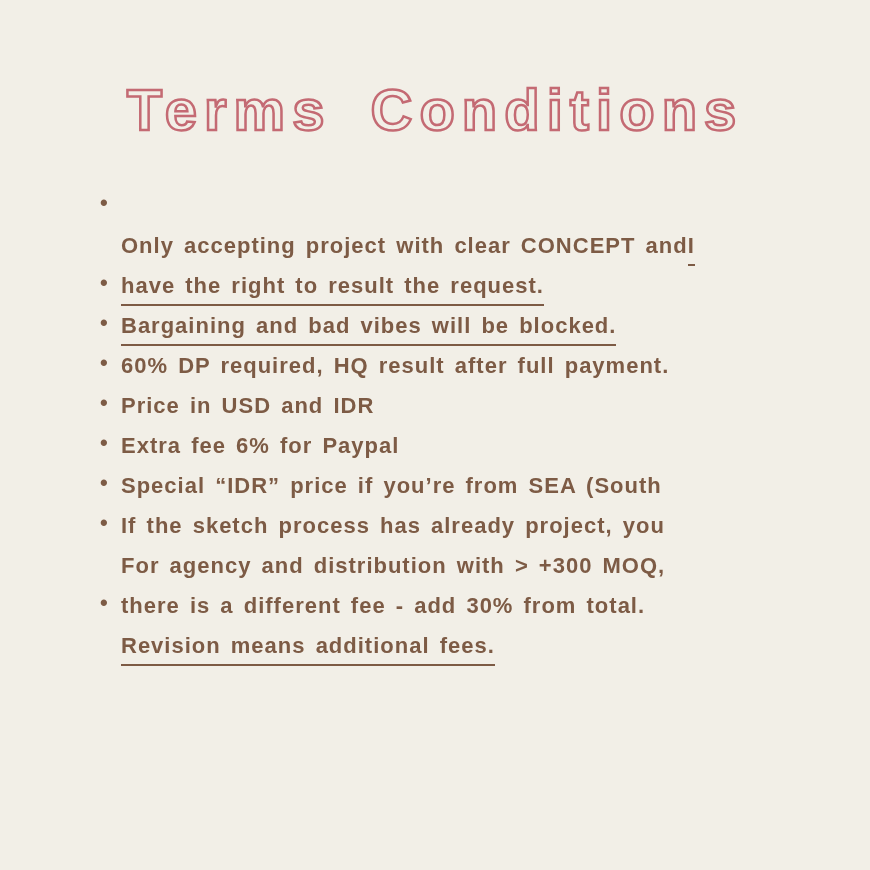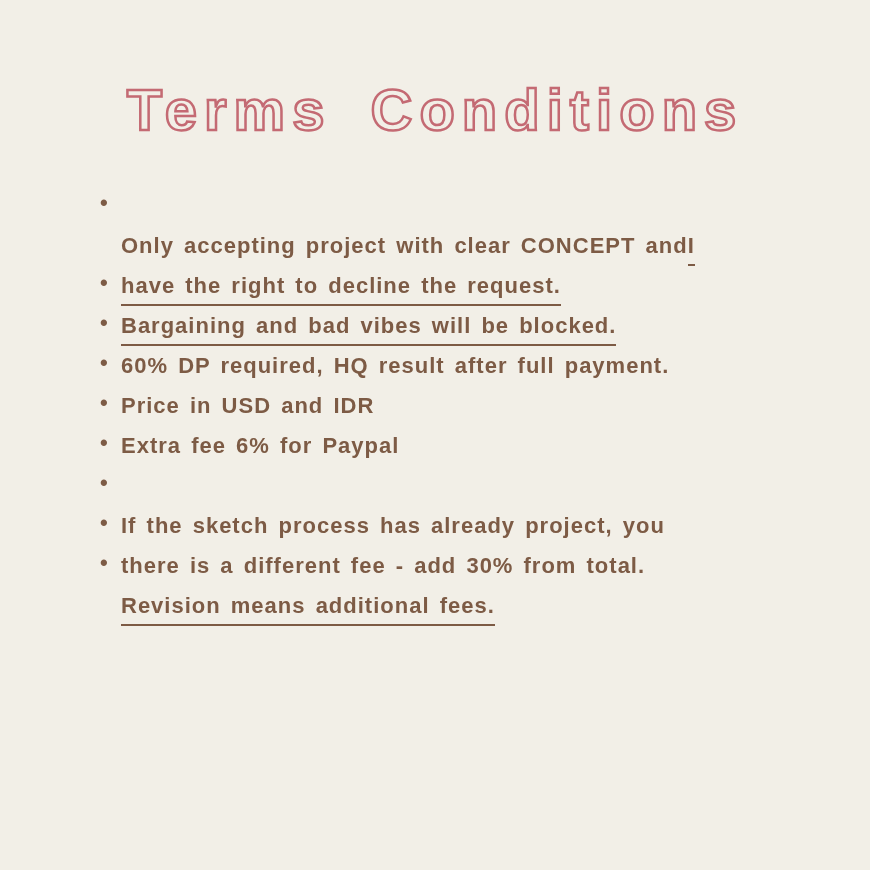--- a/index.html
+++ b/index.html
@@ -72,21 +72,21 @@
 <body>
 
 <div class="page">
   <div class="title">Terms Conditions</div>
 
   <div class="terms">
       <div class="term-item">
         <span class="bullet">•</span>
         <div class="term-lines">
           <div class="term-line"><span class="seg">Only accepting project with clear CONCEPT and </span><span class="seg u">I</span></div>
-          <div class="term-line"><span class="seg u">have the right to decline the request.</span></div>
+          <div class="term-line"><span class="seg u">have the right to result the request.</span></div>
         </div>
       </div>
       <div class="term-item">
         <span class="bullet">•</span>
         <div class="term-lines">
           <div class="term-line"><span class="seg u">Bargaining and bad vibes will be blocked.</span></div>
         </div>
       </div>
       <div class="term-item">
         <span class="bullet">•</span>
@@ -102,31 +102,33 @@
       </div>
       <div class="term-item">
         <span class="bullet">•</span>
         <div class="term-lines">
           <div class="term-line"><span class="seg">Extra fee 6% for Paypal</span></div>
         </div>
       </div>
       <div class="term-item">
         <span class="bullet">•</span>
         <div class="term-lines">
+          <div class="term-line"><span class="seg">Special “IDR” price if you’re from SEA (South</span></div>
         </div>
       </div>
       <div class="term-item">
         <span class="bullet">•</span>
         <div class="term-lines">
           <div class="term-line"><span class="seg">If the sketch process has already project, you</span></div>
         </div>
       </div>
       <div class="term-item">
         <span class="bullet">•</span>
         <div class="term-lines">
+          <div class="term-line"><span class="seg">For agency and distribution with &gt; +300 MOQ,</span></div>
           <div class="term-line"><span class="seg">there is a different fee - add 30% from total.</span></div>
         </div>
       </div>
       <div class="term-item">
         <span class="bullet">•</span>
         <div class="term-lines">
           <div class="term-line"><span class="seg u">Revision means additional fees.</span></div>
         </div>
       </div>
     </div>

